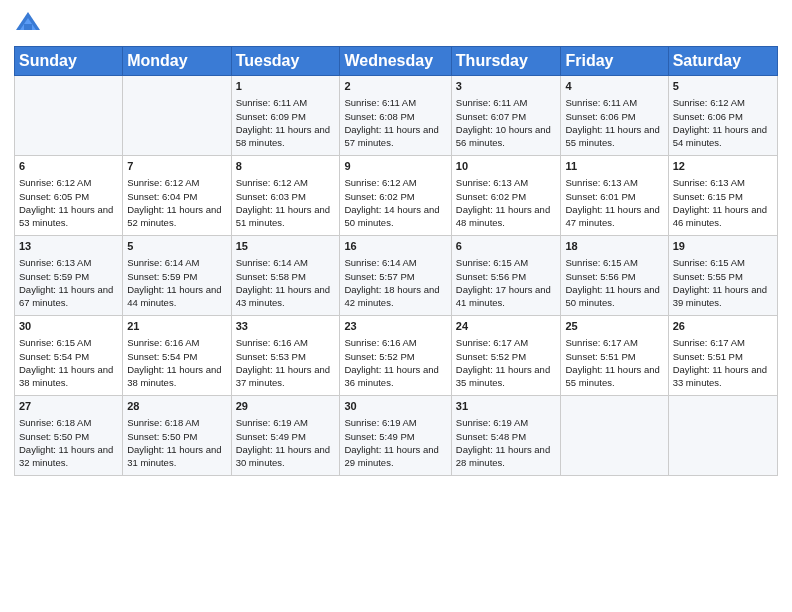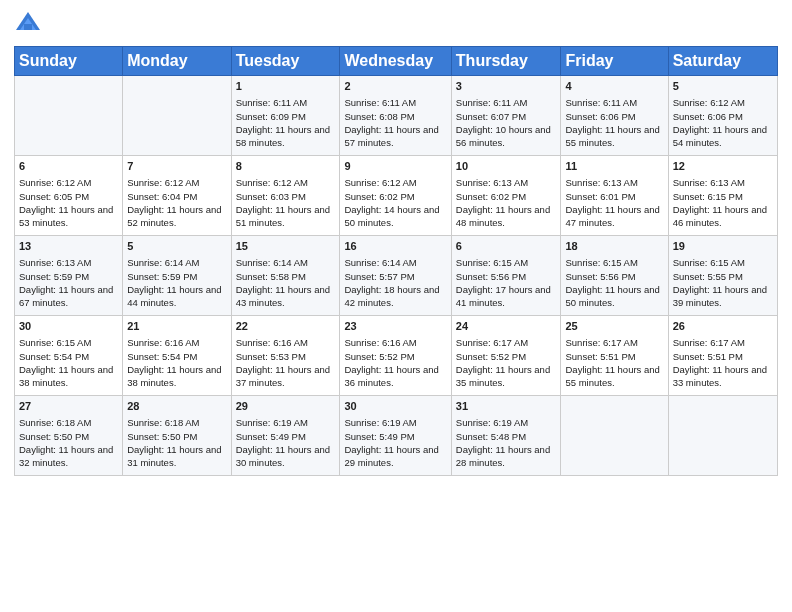--- a/index.html
+++ b/index.html
@@ -259,21 +259,21 @@
             <div>Sunset: 5:54 PM</div>
             <div>Daylight: 11 hours and 38 minutes.</div>
           </td>
           <td>
             <span class="day-num">21</span>
             <div>Sunrise: 6:16 AM</div>
             <div>Sunset: 5:54 PM</div>
             <div>Daylight: 11 hours and 38 minutes.</div>
           </td>
           <td>
-            <span class="day-num">22</span>
+            <span class="day-num">33</span>
             <div>Sunrise: 6:16 AM</div>
             <div>Sunset: 5:53 PM</div>
             <div>Daylight: 11 hours and 37 minutes.</div>
           </td>
           <td>
             <span class="day-num">23</span>
             <div>Sunrise: 6:16 AM</div>
             <div>Sunset: 5:52 PM</div>
             <div>Daylight: 11 hours and 36 minutes.</div>
           </td>

